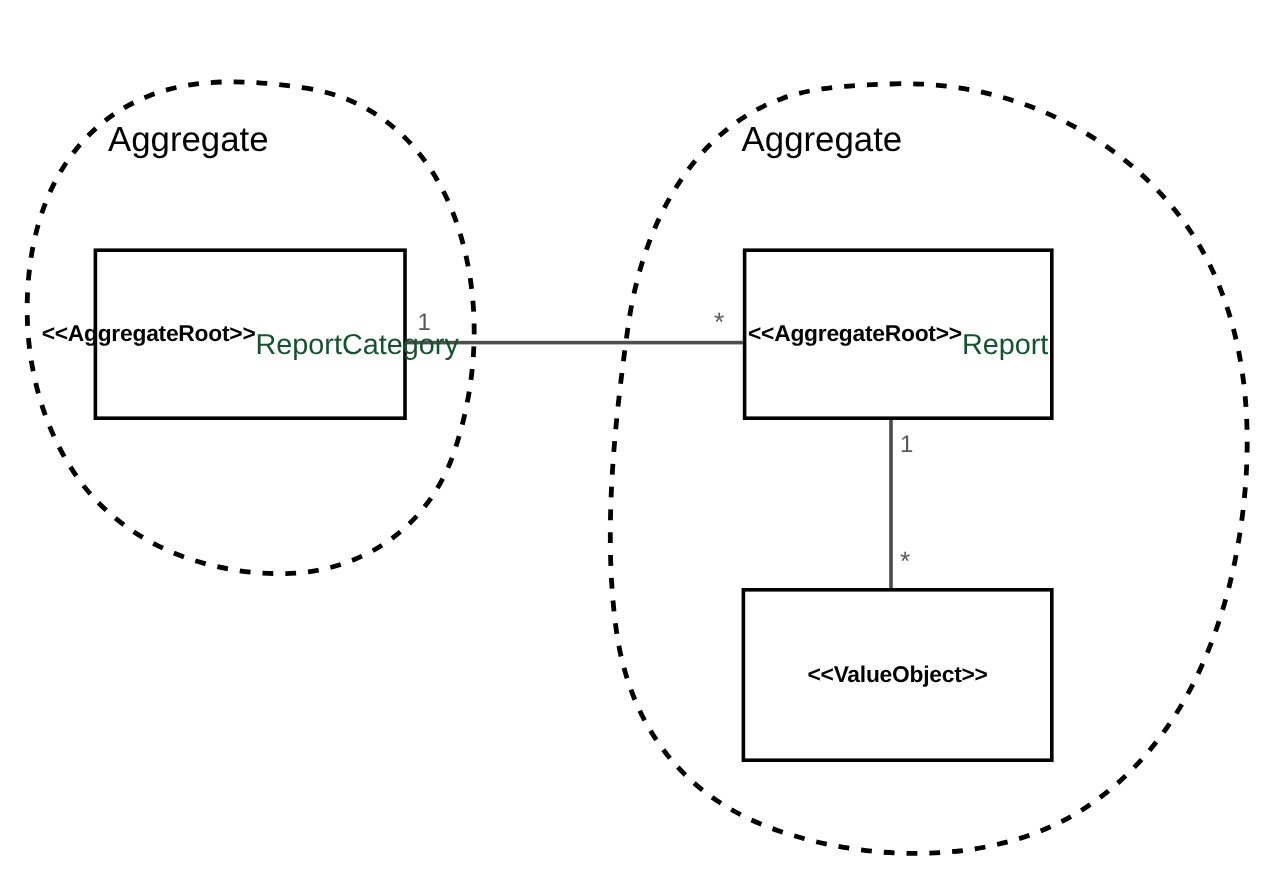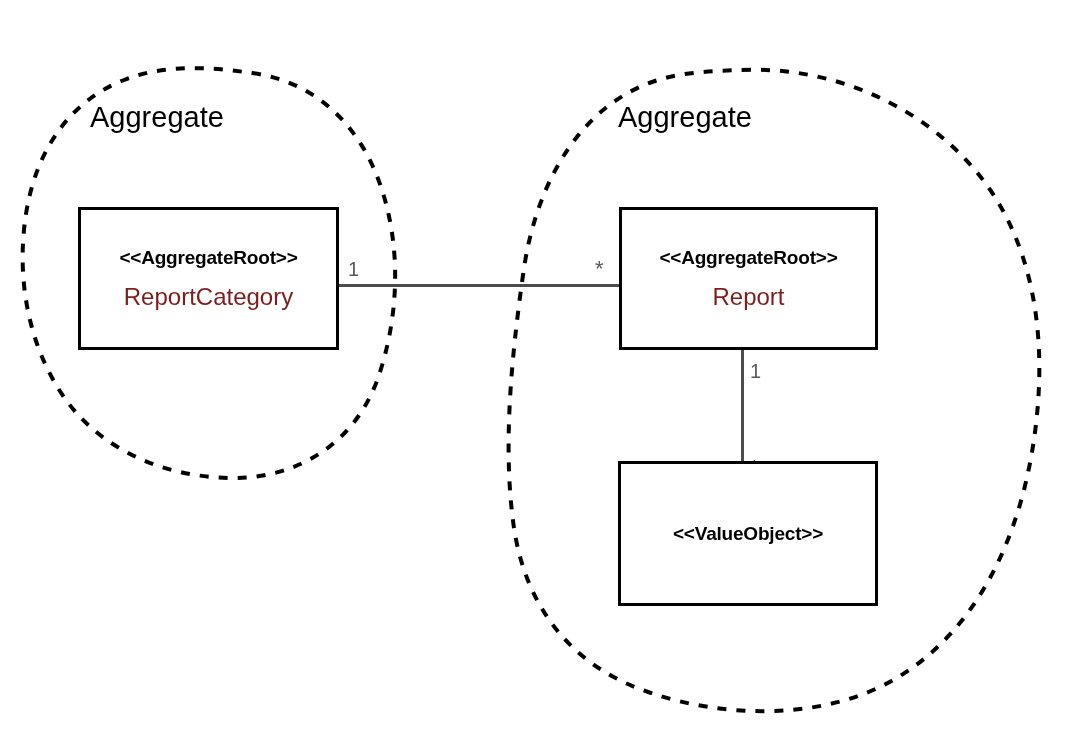--- a/index.html
+++ b/index.html
@@ -36,38 +36,37 @@
     color: #000000;
     white-space: nowrap;
     line-height: 1;
   }
   .uml-class {
     position: absolute;
     box-sizing: border-box;
     border: 3px solid #000000;
     background: #ffffff;
     display: flex;
-    flex-direction: column;
     align-items: center;
     justify-content: center;
   }
   .uml-stereotype {
     font-family: "Liberation Sans", sans-serif;
     font-size: 19px;
     font-weight: 700;
     color: #000000;
     white-space: nowrap;
     line-height: 1;
     letter-spacing: -0.2px;
   }
   .uml-name {
     font-family: "Liberation Sans", sans-serif;
     font-size: 24px;
     font-weight: 400;
-    color: #7f1d1d;
+    color: #14532d;
     white-space: nowrap;
     line-height: 1;
     margin-top: 18px;
   }
   .connector-h {
     position: absolute;
     height: 3px;
     background: #4d4d4d;
   }
   .connector-v {
@@ -128,17 +127,17 @@
   <div class="uml-class" style="left: 78px; top: 207px; width: 261px; height: 143px;">
     <div class="uml-stereotype">&lt;&lt;AggregateRoot&gt;&gt;</div>
     <div class="uml-name">ReportCategory</div>
   </div>
 
   <div class="uml-class" style="left: 619px; top: 207px; width: 259px; height: 143px;">
     <div class="uml-stereotype">&lt;&lt;AggregateRoot&gt;&gt;</div>
     <div class="uml-name">Report</div>
   </div>
 
-  <div class="uml-class" style="left: 618px; top: 461px; width: 260px; height: 145px;">
+  <div class="uml-class" style="left: 618px; top: 490px; width: 260px; height: 145px;">
     <div class="uml-stereotype">&lt;&lt;ValueObject&gt;&gt;</div>
   </div>
 
 </div>
 
 </body></html>

